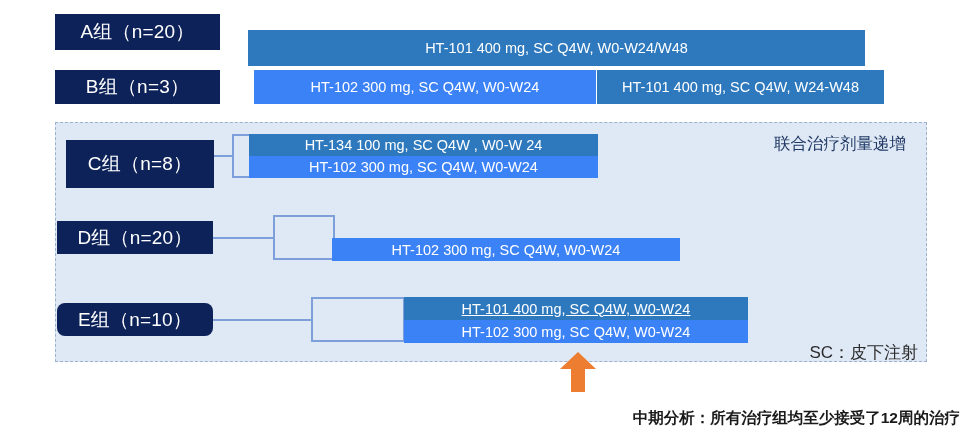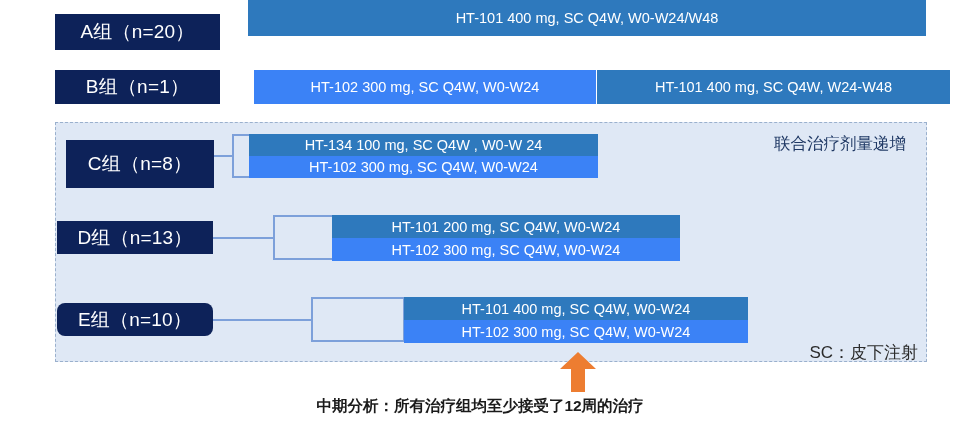--- a/index.html
+++ b/index.html
@@ -104,67 +104,66 @@
   #interim-arrow {
     position: absolute;
     left: 560px;
     top: 352px;
     width: 36px;
     height: 40px;
   }
   #interim-caption {
     position: absolute;
     left: 0px;
-    top: 396px;
+    top: 408px;
     width: 960px;
-    text-align: center;
+    text-align: right;
     font-size: 15.5px;
     font-weight: bold;
     color: #1a1a1a;
     white-space: nowrap;
   }
 </style>
 </head>
 <body>
 
 <div id="canvas">
 
   <div id="combo-panel"></div>
   <div id="combo-panel-title">联合治疗剂量递增</div>
   <div id="sc-note">SC：皮下注射</div>
 
   <div class="group-label" style="left:55px; top:14px; width:165px; height:36px;">A组（n=20）</div>
-  <div class="bar blue" style="left:248px; top:0; width:678px; height:36px;">HT-101 400 mg, SC Q4W, W0-W24/W48</div>
+  <div class="bar blue" style="left:248px; top:30px; width:617px; height:36px;">HT-101 400 mg, SC Q4W, W0-W24/W48</div>
 
-  <div class="group-label" style="left:55px; top:70px; width:165px; height:34px;">B组（n=1）</div>
+  <div class="group-label" style="left:55px; top:70px; width:165px; height:34px;">B组（n=3）</div>
   <div class="bar orange" style="left:254px; top:70px; width:342px; height:34px;">HT-102 300 mg, SC Q4W, W0-W24</div>
-  <div class="bar blue" style="left:597px; top:70px; width:353px; height:34px;">HT-101 400 mg, SC Q4W, W24-W48</div>
+  <div class="bar blue" style="left:597px; top:70px; width:287px; height:34px;">HT-101 400 mg, SC Q4W, W24-W48</div>
 
   <div class="group-label" style="left:66px; top:140px; width:148px; height:48px;">C组（n=8）</div>
   <div class="bracket" style="left:214px; top:134px; width:36px; height:44px;">
     <div class="stem" style="width:20px;"></div>
     <div class="box" style="left:18px; width:20px;"></div>
   </div>
   <div class="bar blue" style="left:249px; top:134px; width:349px; height:22px;">HT-134 100 mg, SC Q4W , W0-W 24</div>
   <div class="bar orange" style="left:249px; top:156px; width:349px; height:22px;">HT-102 300 mg, SC Q4W, W0-W24</div>
 
-  <div class="group-label" style="left:57px; top:221px; width:156px; height:33px;">D组（n=13）</div>
+  <div class="group-label" style="left:57px; top:221px; width:156px; height:33px;">D组（n=20）</div>
   <div class="bracket" style="left:213px; top:215px; width:120px; height:45px;">
     <div class="stem" style="width:62px;"></div>
     <div class="box" style="left:60px; width:62px;"></div>
   </div>
-  <div class="bar blue" style="left:332px; top:215px; width:348px; height:23px;">HT-101 200 mg, SC Q4W, W0-W24</div>
   <div class="bar orange" style="left:332px; top:238px; width:348px; height:23px;">HT-102 300 mg, SC Q4W, W0-W24</div>
 
   <div class="group-label" style="left:57px; top:303px; width:156px; height:33px;border-radius:8px;">E组（n=10）</div>
   <div class="bracket" style="left:213px; top:297px; width:192px; height:45px;">
     <div class="stem" style="width:100px;"></div>
     <div class="box" style="left:98px; width:94px;"></div>
   </div>
-  <div class="bar blue" style="left:404px; top:297px; width:344px; height:23px;">HT-101 400 mg, SC Q4W, W0-W24</div>
+  <div class="bar blue" style="left:404px; top:297px; width:344px; height:23px;text-decoration:underline;">HT-101 400 mg, SC Q4W, W0-W24</div>
   <div class="bar orange" style="left:404px; top:320px; width:344px; height:23px;">HT-102 300 mg, SC Q4W, W0-W24</div>
 
   <svg id="interim-arrow" viewBox="0 0 36 40">
     <polygon points="18,0 36,17 25,17 25,40 11,40 11,17 0,17" fill="#ed7d31"></polygon>
   </svg>
   <div id="interim-caption">中期分析：所有治疗组均至少接受了12周的治疗</div>
 
 </div>
 
 </body></html>

